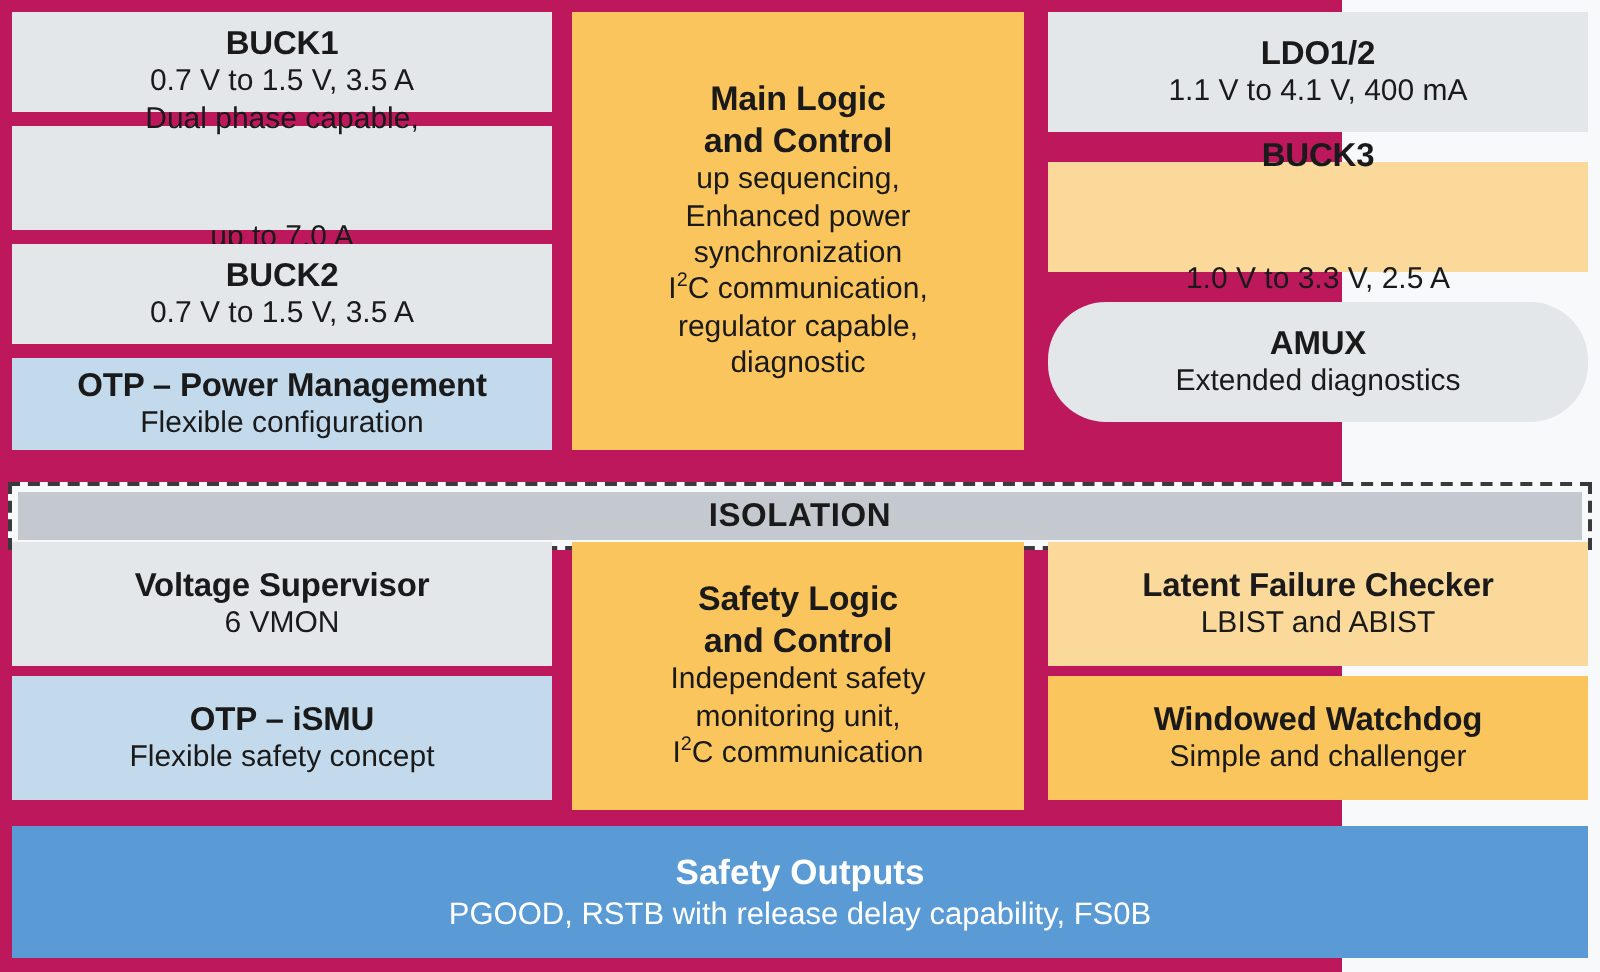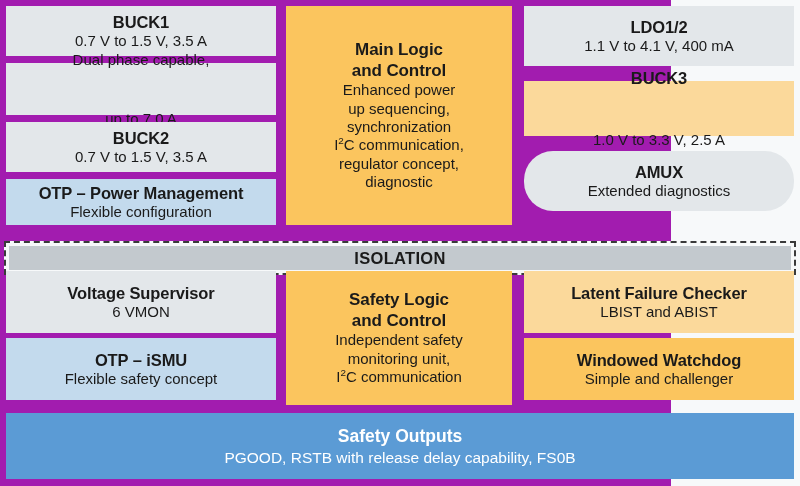--- a/index.html
+++ b/index.html
@@ -11,21 +11,21 @@
     width: 800px;
     height: 486px;
     font-family: "Liberation Sans", sans-serif;
     color: #1a1a1a;
     overflow: hidden;
   }
   #diagram {
     position: relative;
     width: 671px;
     height: 486px;
-    background: #a21caf;
+    background: #be185d;
     box-sizing: border-box;
   }
 
   
   .col {
     position: absolute;
     display: flex;
     flex-direction: column;
   }
   .col-left   { left: 6px;   width: 270px; }
@@ -169,25 +169,25 @@
       <div class="title">OTP – Power Management</div>
       <div class="sub">Flexible configuration</div>
     </div>
 
   </div>
 
   <div class="col col-center top-row">
     <div class="block fill-orange center-main">
       <div class="title">Main Logic</div>
       <div class="title">and Control</div>
+      <div class="sub">up sequencing,</div>
       <div class="sub">Enhanced power</div>
-      <div class="sub">up sequencing,</div>
       <div class="sub">synchronization</div>
       <div class="sub">I<sup>2</sup>C communication,</div>
-      <div class="sub">regulator concept,</div>
+      <div class="sub">regulator capable,</div>
       <div class="sub">diagnostic</div>
     </div>
   </div>
 
   <div class="col col-right top-row">
 
     <div class="block fill-gray rb1">
       <div class="title">LDO1/2</div>
       <div class="sub">1.1 V to 4.1 V, 400 mA</div>
     </div>

